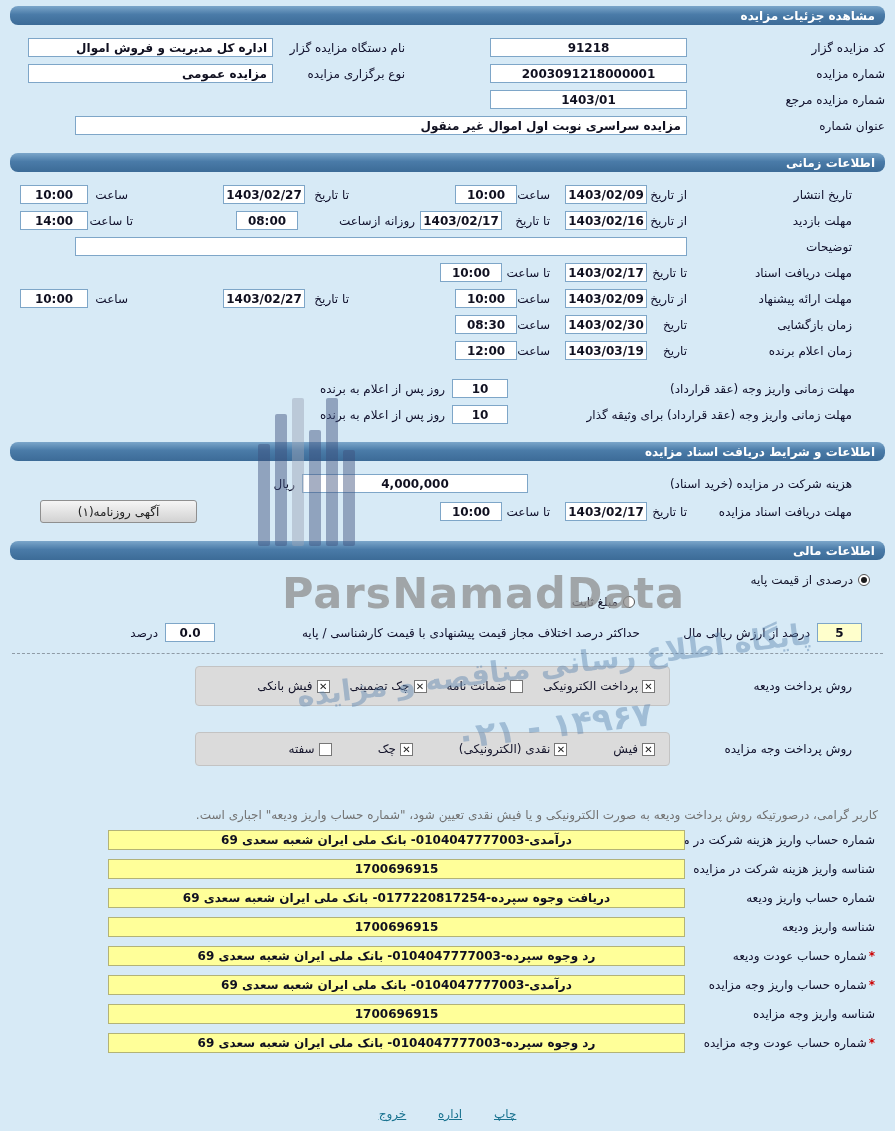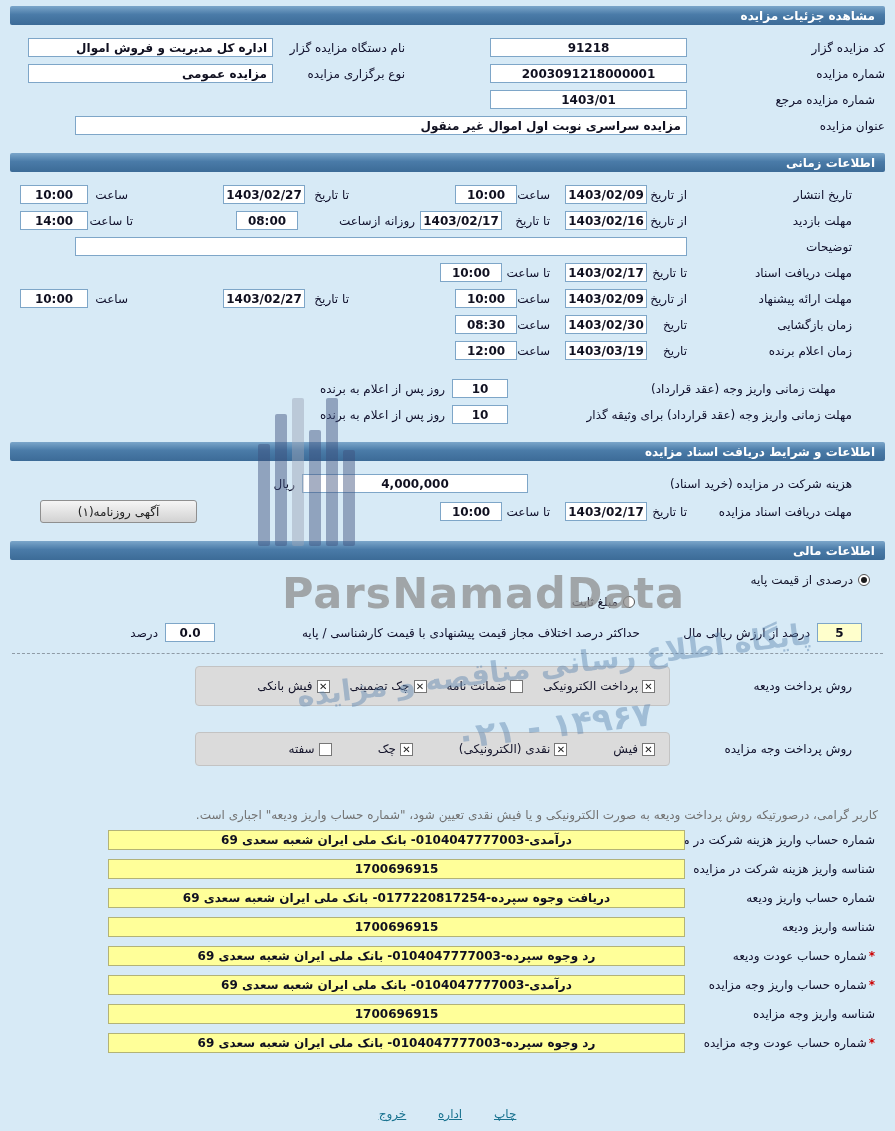--- a/index.html
+++ b/index.html
@@ -10,21 +10,21 @@
     font-size:12px;
     color:#14142a;
     direction:rtl;
     position:relative;
     overflow:hidden;
   }
   .bar {
     margin:6px 10px 0;
     height:19px;
     background:linear-gradient(180deg,#7ba6ca 0%,#4a7ba8 45%,#3c6b97 100%);
-    border-radius:2px;
+    border-radius:8px;
     color:#ffffff;
     font-weight:bold;
     font-size:12px;
     display:flex;
     align-items:center;
     padding:0 10px;
   }
   .section { position:relative; padding:7px 0 5px; }
   .row { position:relative; height:20px; margin:6px 0; }
   .lbl, .txt { position:absolute; top:3px; white-space:nowrap; color:#10102c; }
@@ -101,25 +101,25 @@
       <span class="lbl" style="right:490px">نام دستگاه مزایده گزار</span>
       <div class="fld rt" style="right:622px;width:245px">اداره کل مدیریت و فروش اموال</div>
     </div>
     <div class="row">
       <span class="lbl" style="right:10px">شماره مزایده</span>
       <div class="fld" style="right:208px;width:197px">2003091218000001</div>
       <span class="lbl" style="right:490px">نوع برگزاری مزایده</span>
       <div class="fld rt" style="right:622px;width:245px">مزایده عمومی</div>
     </div>
     <div class="row">
-      <span class="lbl" style="right:20px">شماره مزایده مرجع</span>
+      <span class="lbl" style="right:10px">شماره مزایده مرجع</span>
       <div class="fld" style="right:208px;width:197px">1403/01</div>
     </div>
     <div class="row">
-      <span class="lbl" style="right:10px">عنوان مزایده</span>
+      <span class="lbl" style="right:10px">عنوان شماره</span>
       <div class="fld rt" style="right:208px;width:612px">مزایده سراسری نوبت اول اموال غیر منقول</div>
     </div>
   </div>
 
   <div class="bar">
     <span>اطلاعات زمانی</span>
   </div>
   <div class="section">
 
     <div class="row">
@@ -181,21 +181,21 @@
 
     <div class="row">
       <span class="lbl" style="right:43px">زمان اعلام برنده</span>
       <span class="txt" style="right:208px">تاریخ</span>
       <div class="fld" style="right:248px;width:82px">1403/03/19</div>
       <span class="txt" style="right:345px">ساعت</span>
       <div class="fld" style="right:378px;width:62px">12:00</div>
     </div>
 
     <div class="row" style="margin-top:18px">
-      <span class="lbl" style="right:59px">مهلت زمانی واریز وجه (عقد قرارداد)</span>
+      <span class="lbl" style="right:40px">مهلت زمانی واریز وجه (عقد قرارداد)</span>
       <div class="fld" style="right:387px;width:56px">10</div>
       <span class="txt" style="right:450px">روز پس از اعلام به برنده</span>
     </div>
 
     <div class="row">
       <span class="lbl" style="right:43px">مهلت زمانی واریز وجه (عقد قرارداد) برای وثیقه گذار</span>
       <div class="fld" style="right:387px;width:56px">10</div>
       <span class="txt" style="right:450px">روز پس از اعلام به برنده</span>
     </div>
   </div>

